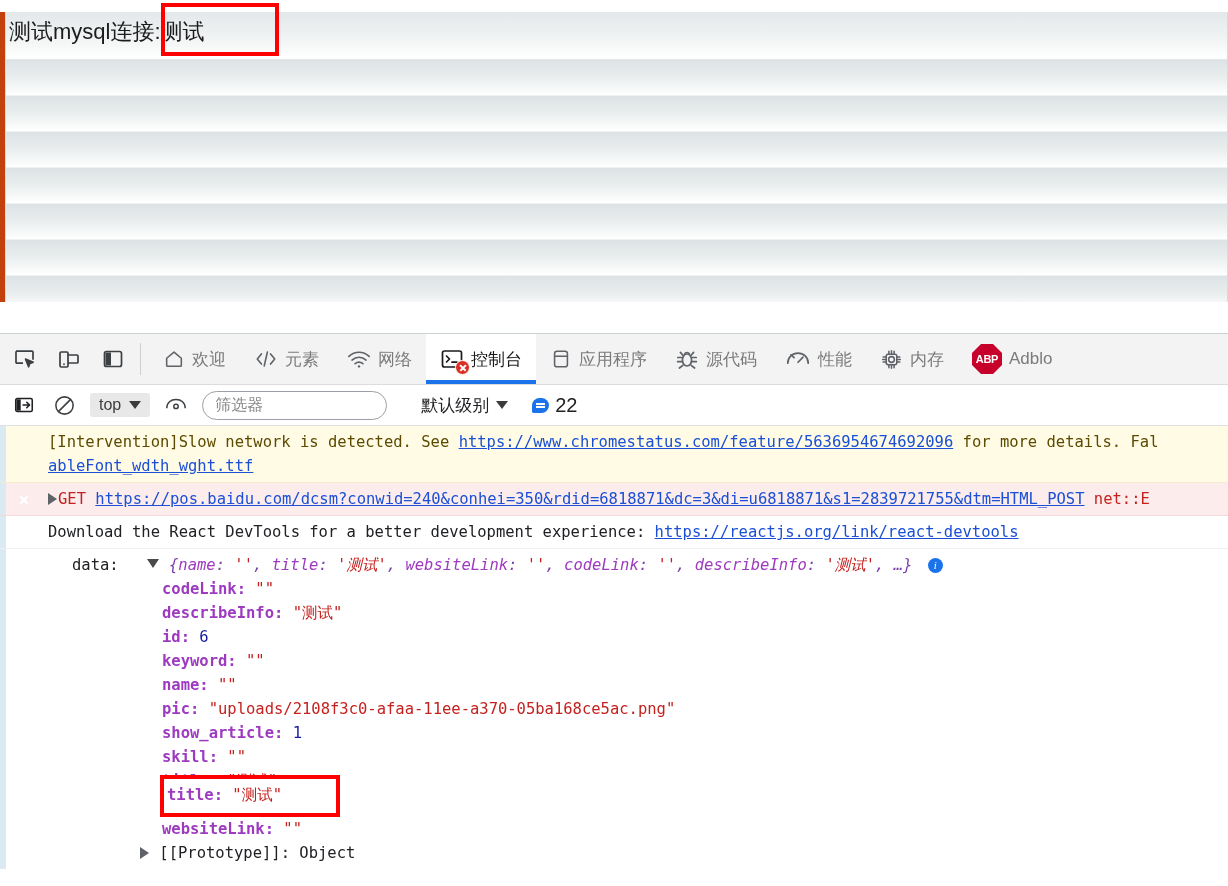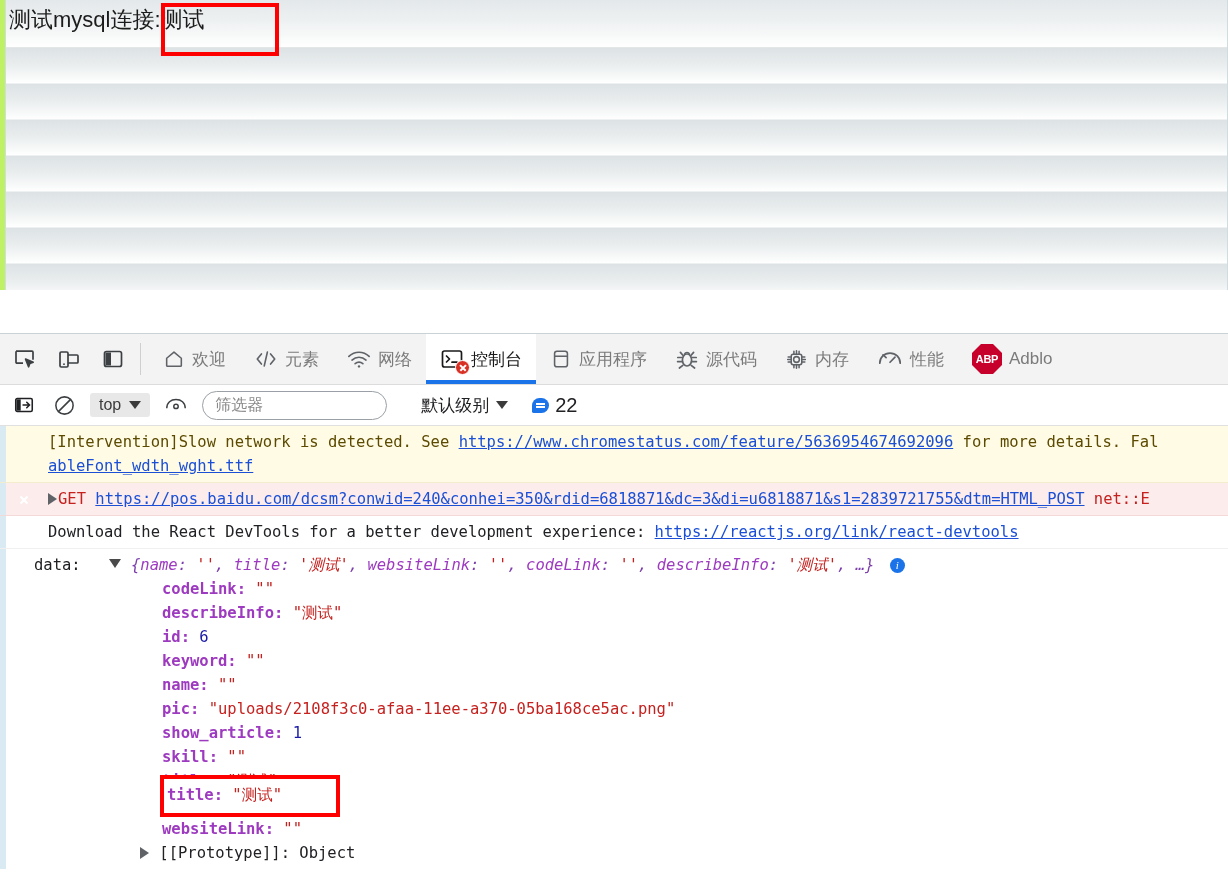--- a/index.html
+++ b/index.html
@@ -14,23 +14,23 @@
   #app {
     position: relative;
     width: 1228px;
     height: 886px;
     background: #ffffff;
   }
 
   
   .page-viewport {
     position: absolute;
-    left: 0; top: 0;
+    left: 0; top: 12px;
     width: 1228px; height: 290px;
-    background: #bef264;
+    background: #c2410c;
     overflow: hidden;
   }
   .page-inner {
     position: absolute;
     left: 5px; top: 0;
     right: 0; bottom: 0;
     background: #f4f6f7;
     border-left: 1px solid #cfdde0;
     border-right: 1px solid #cfdde0;
   }
@@ -318,21 +318,21 @@
   .warn-text { color: #5c4a00; }
 
   
   .obj-msg {
     position: relative;
     background: #ffffff;
     padding: 4px 0 4px 0;
     white-space: nowrap;
   }
   .obj-head {
-    padding-left: 34px;
+    padding-left: 72px;
     color: #202124;
   }
   .obj-preview {
     font-style: italic;
     color: #7c3fab;
   }
   .pv-key { color: #9d3ac0; font-style: italic; }
   .pv-str { color: #c5221f; font-style: italic; }
   .info-chip {
     display: inline-block;
@@ -471,37 +471,37 @@
               <svg width="24" height="24" viewBox="0 0 24 24" fill="none" stroke="currentColor" stroke-width="1.7" stroke-linecap="round">
                 <ellipse cx="12" cy="13" rx="4.6" ry="6"></ellipse>
                 <path d="M7.4 10.5H2.8M7.4 14.6H2.6M7.8 18.4L4.4 21M16.6 10.5h4.6M16.6 14.6h4.8M16.2 18.4L19.6 21M7.9 8.3L5.4 5.4M16.1 8.3l2.5-2.9"></path>
                 <path d="M9.6 7.1a2.6 2.6 0 0 1 4.8 0"></path>
               </svg>
             </span>
             <span class="tab-label">源代码</span>
           </div>
           <div class="tab">
             <span class="tab-icon" style="color: rgb(95, 99, 104);">
+              <svg width="26" height="22" viewBox="0 0 28 22" fill="none" stroke="currentColor" stroke-width="1.8" stroke-linecap="round">
+                <path d="M3 15.5C3 9.2 7.9 4.6 14 4.6s11 4.6 11 10.9"></path>
+                <path d="M14 14.5l5.4-5.6"></path>
+                <path d="M6.5 6.5l3.3 3"></path>
+              </svg>
+            </span>
+            <span class="tab-label">性能</span>
+          </div>
+          <div class="tab">
+            <span class="tab-icon" style="color: rgb(95, 99, 104);">
               <svg width="23" height="23" viewBox="0 0 24 24" fill="none" stroke="currentColor" stroke-width="1.6" stroke-linecap="round">
                 <rect x="6.5" y="6.5" width="11" height="11" rx="2"></rect>
                 <circle cx="12" cy="12" r="3"></circle>
                 <path d="M9.3 3.3v3M12 2.8v3.5M14.7 3.3v3M9.3 17.7v3M12 17.7v3.5M14.7 17.7v3M3.3 9.3h3M2.8 12h3.5M3.3 14.7h3M17.7 9.3h3M17.7 12h3.5M17.7 14.7h3"></path>
               </svg>
             </span>
             <span class="tab-label">内存</span>
-          </div>
-          <div class="tab">
-            <span class="tab-icon" style="color: rgb(95, 99, 104);">
-              <svg width="26" height="22" viewBox="0 0 28 22" fill="none" stroke="currentColor" stroke-width="1.8" stroke-linecap="round">
-                <path d="M3 15.5C3 9.2 7.9 4.6 14 4.6s11 4.6 11 10.9"></path>
-                <path d="M14 14.5l5.4-5.6"></path>
-                <path d="M6.5 6.5l3.3 3"></path>
-              </svg>
-            </span>
-            <span class="tab-label">性能</span>
           </div>
           <div class="tab">
             <span class="tab-icon">
               <span class="abp-logo">ABP</span>
             </span>
             <span class="tab-label">Adblo</span>
           </div>
         </div>
     </div>
 

